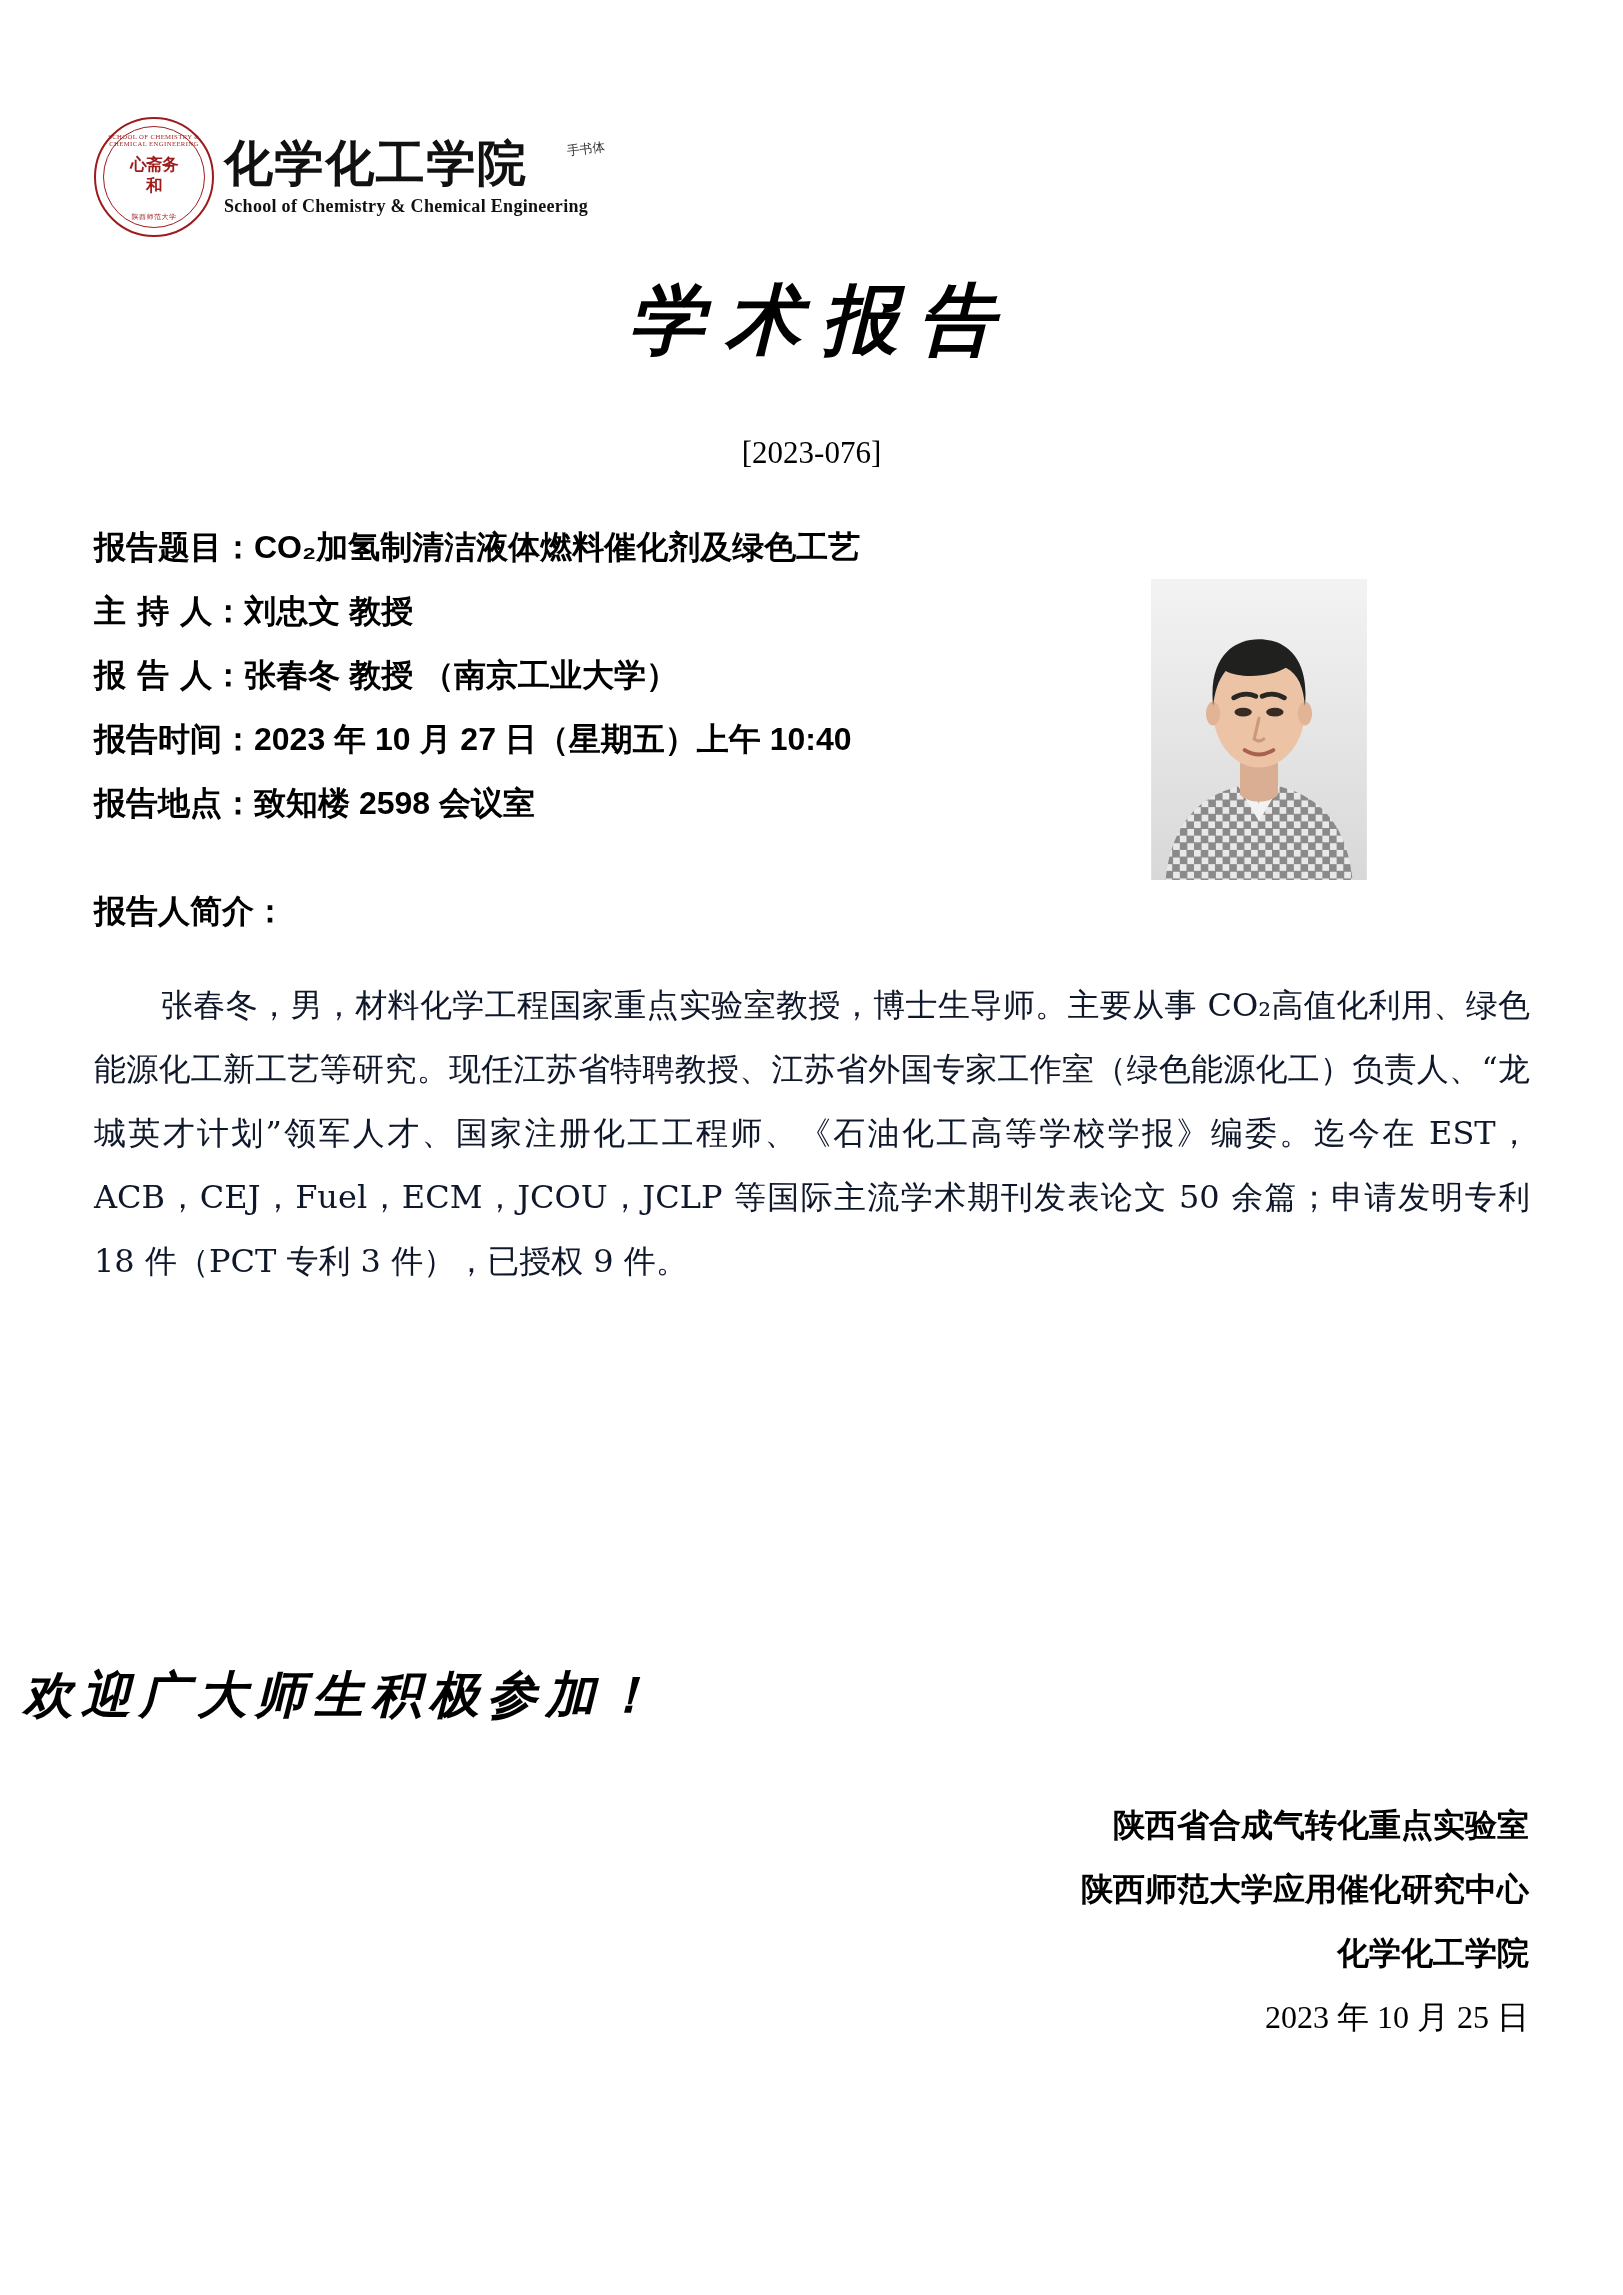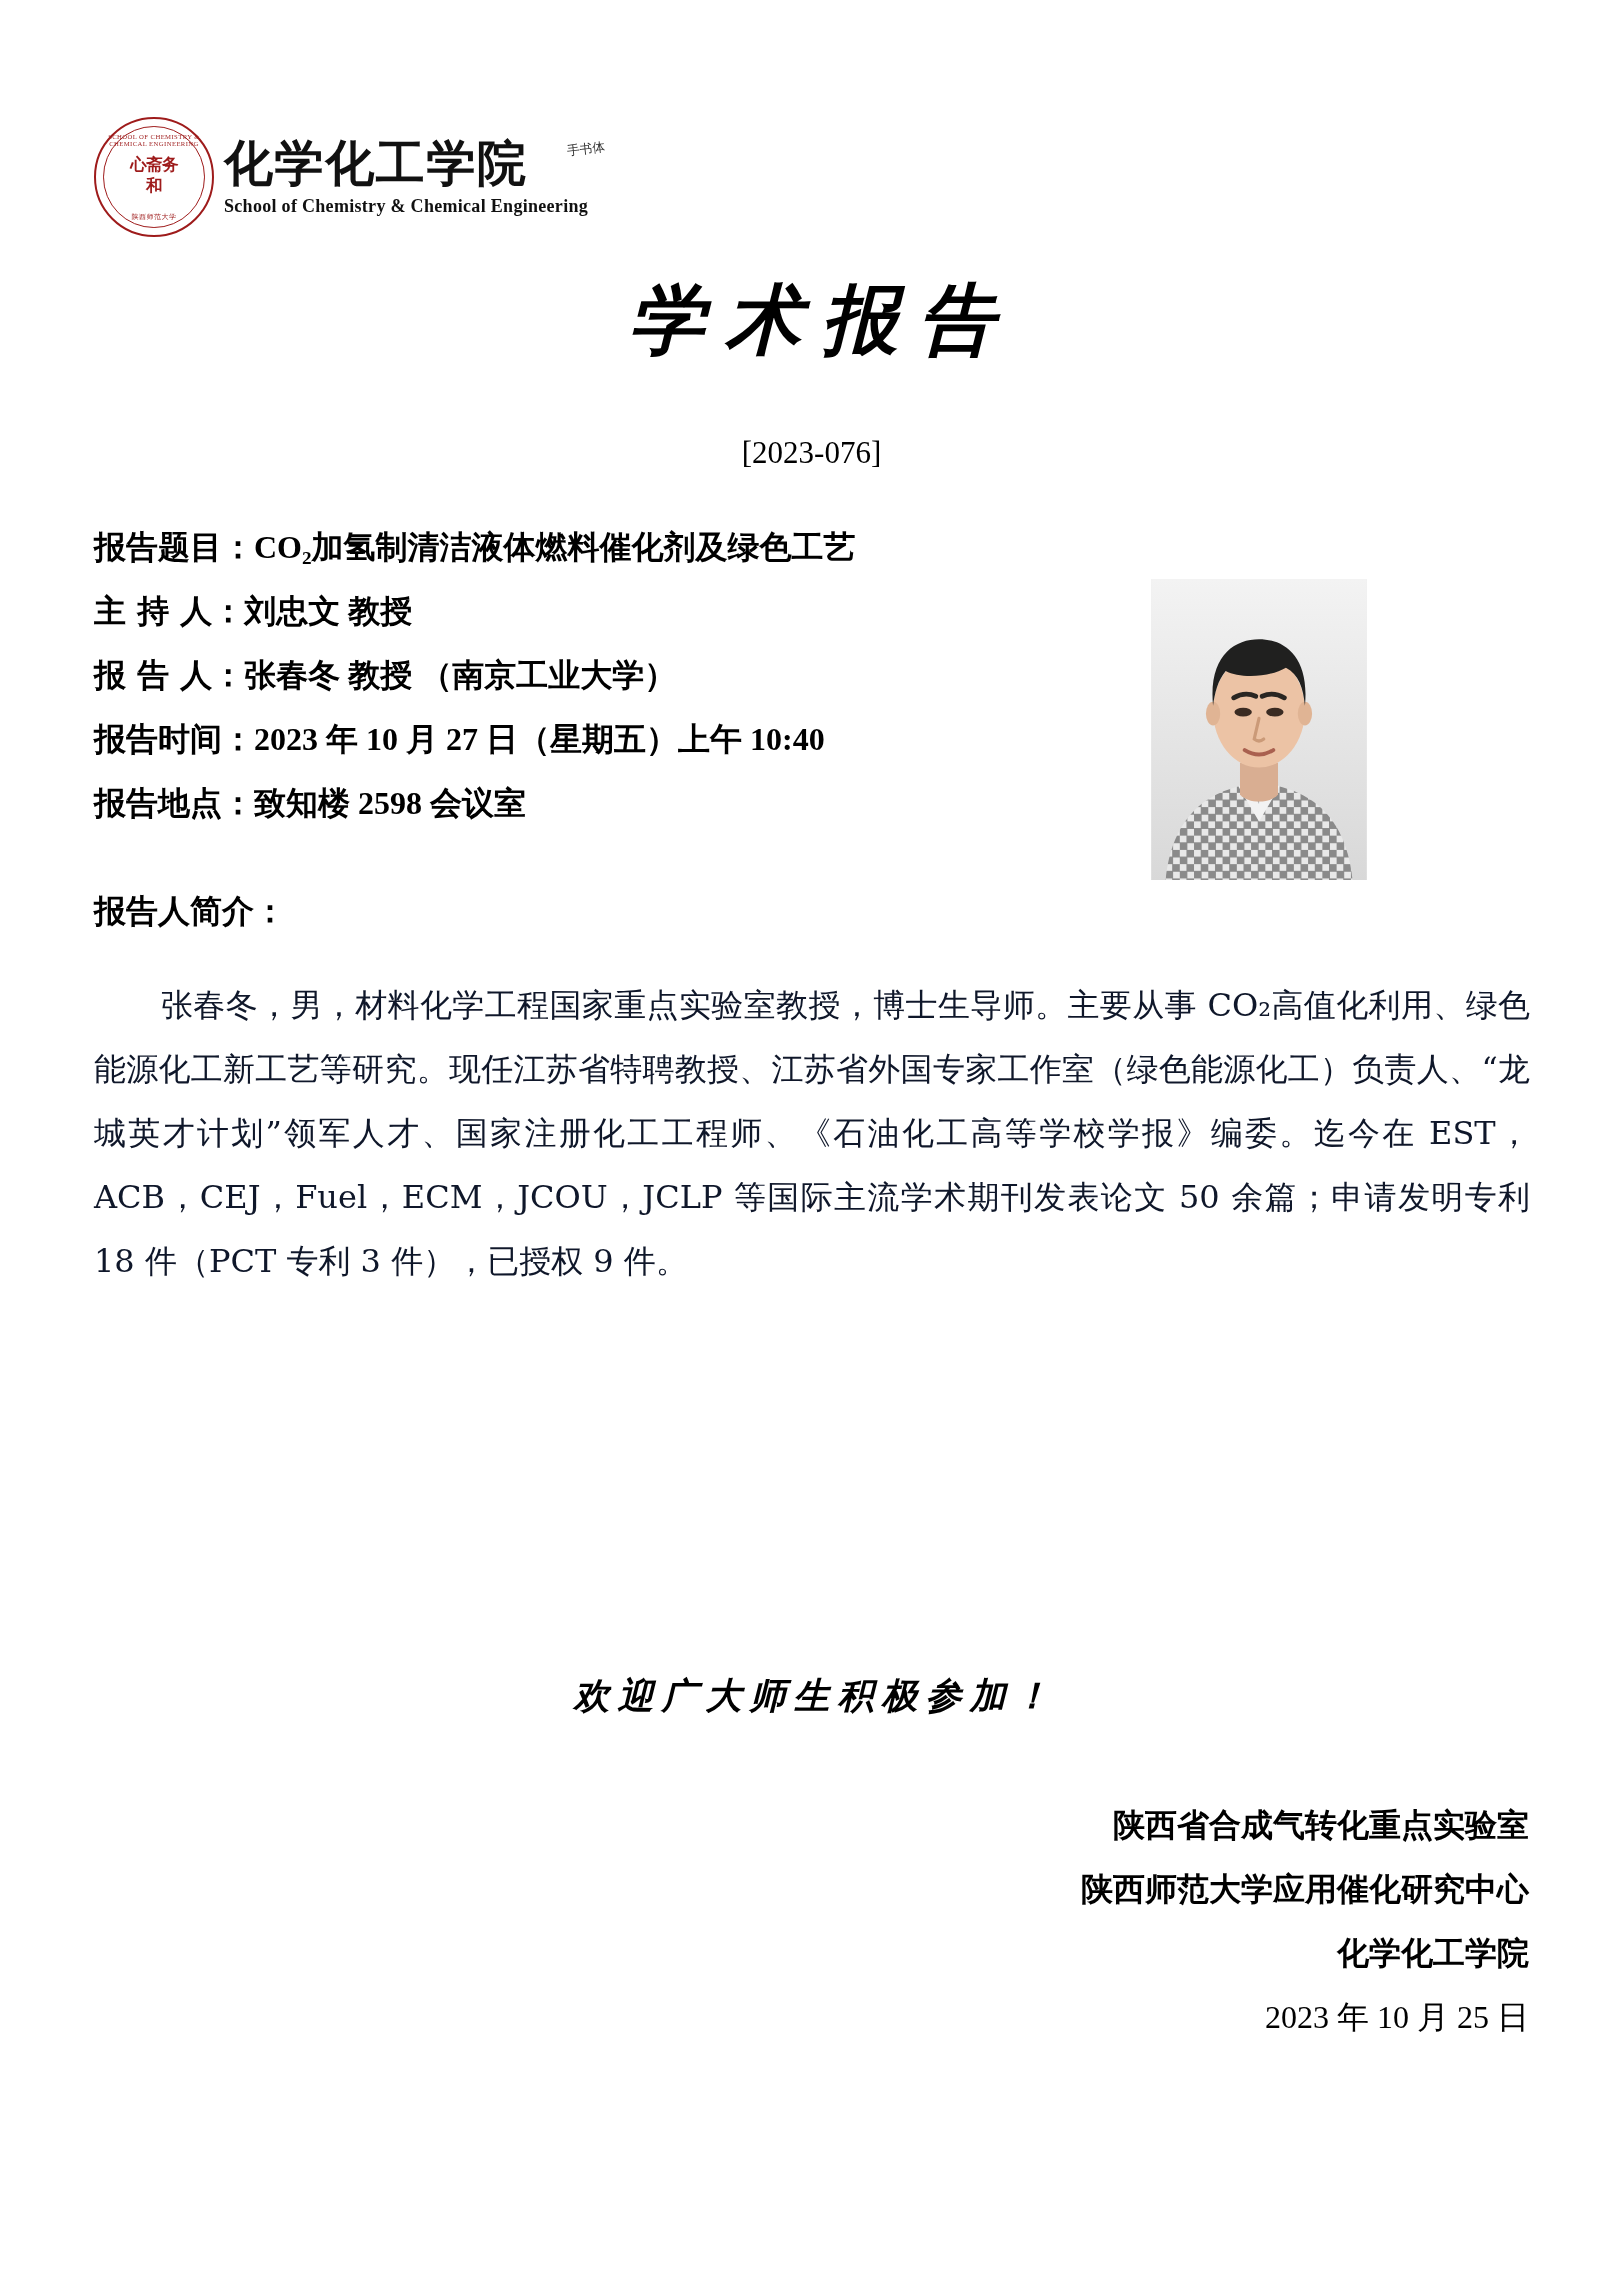--- a/index.html
+++ b/index.html
@@ -152,21 +152,21 @@
     font-family: "DejaVu Serif", serif;
     white-space: nowrap;
     color: #000;
   }
   .info-label {
     font-weight: bold;
     font-family: "DejaVu Serif", serif;
   }
   .info-value {
     font-weight: bold;
-    font-family: Liberation Serif, serif;
+    font-family: Liberation Sans, sans-serif;
   }
   .bio-label {
     position: absolute;
     left: 94px;
     top: 891px;
     font-size: 32px;
     line-height: 40px;
     font-weight: bold;
     font-family: "DejaVu Serif", serif;
   }
@@ -196,28 +196,29 @@
     text-justify: inter-ideograph;
     text-indent: 67px;
     color: #0f172a;
   }
 
   
   .welcome {
     position: absolute;
     left: 0; right: 0;
     top: 1671px;
-    text-align: center;
-    font-family: "DejaVu Serif", serif;
-    font-size: 36px;
+    text-align: left;
+    font-family: "DejaVu Serif", serif;
+    font-size: 50px;
     line-height: 48px;
     letter-spacing: 8px;
     font-weight: bold;
     font-style: italic;
     text-indent: 8px;
+    padding-left: 15px;
   }
 
   
   .signature {
     position: absolute;
     right: 94px;
     top: 1793px;
     text-align: right;
     font-family: "DejaVu Serif", serif;
     font-size: 32px;

